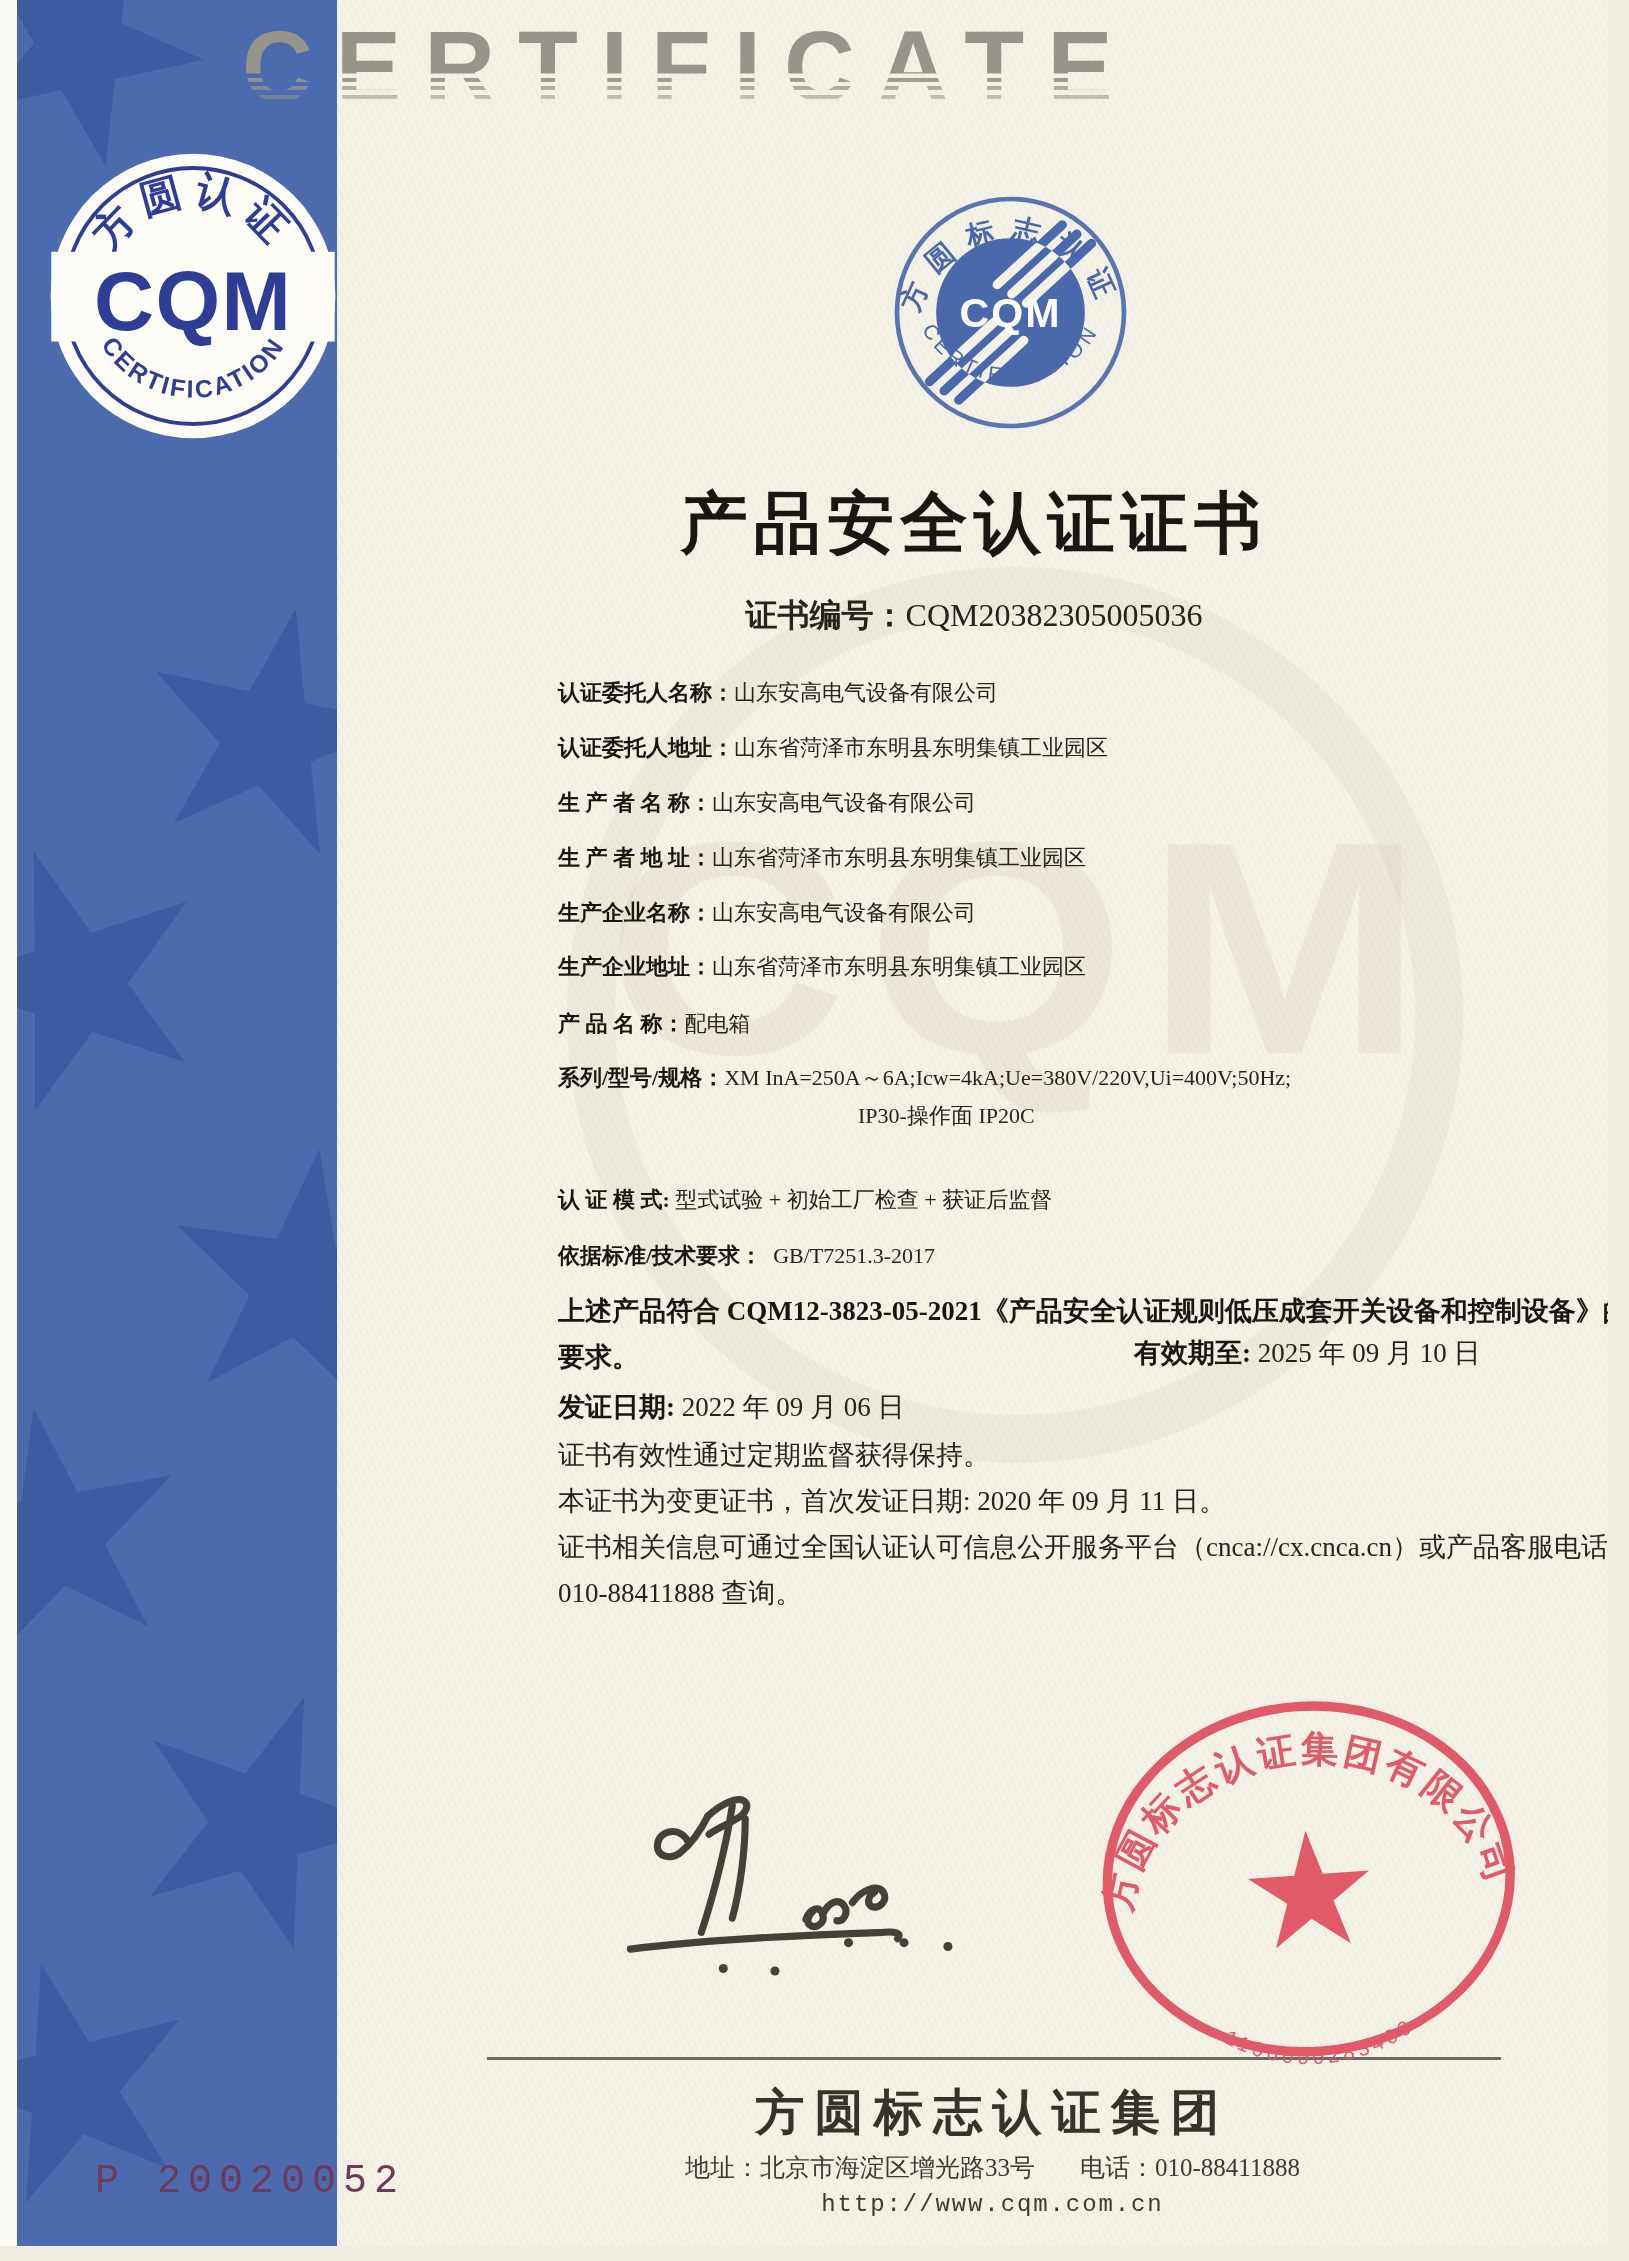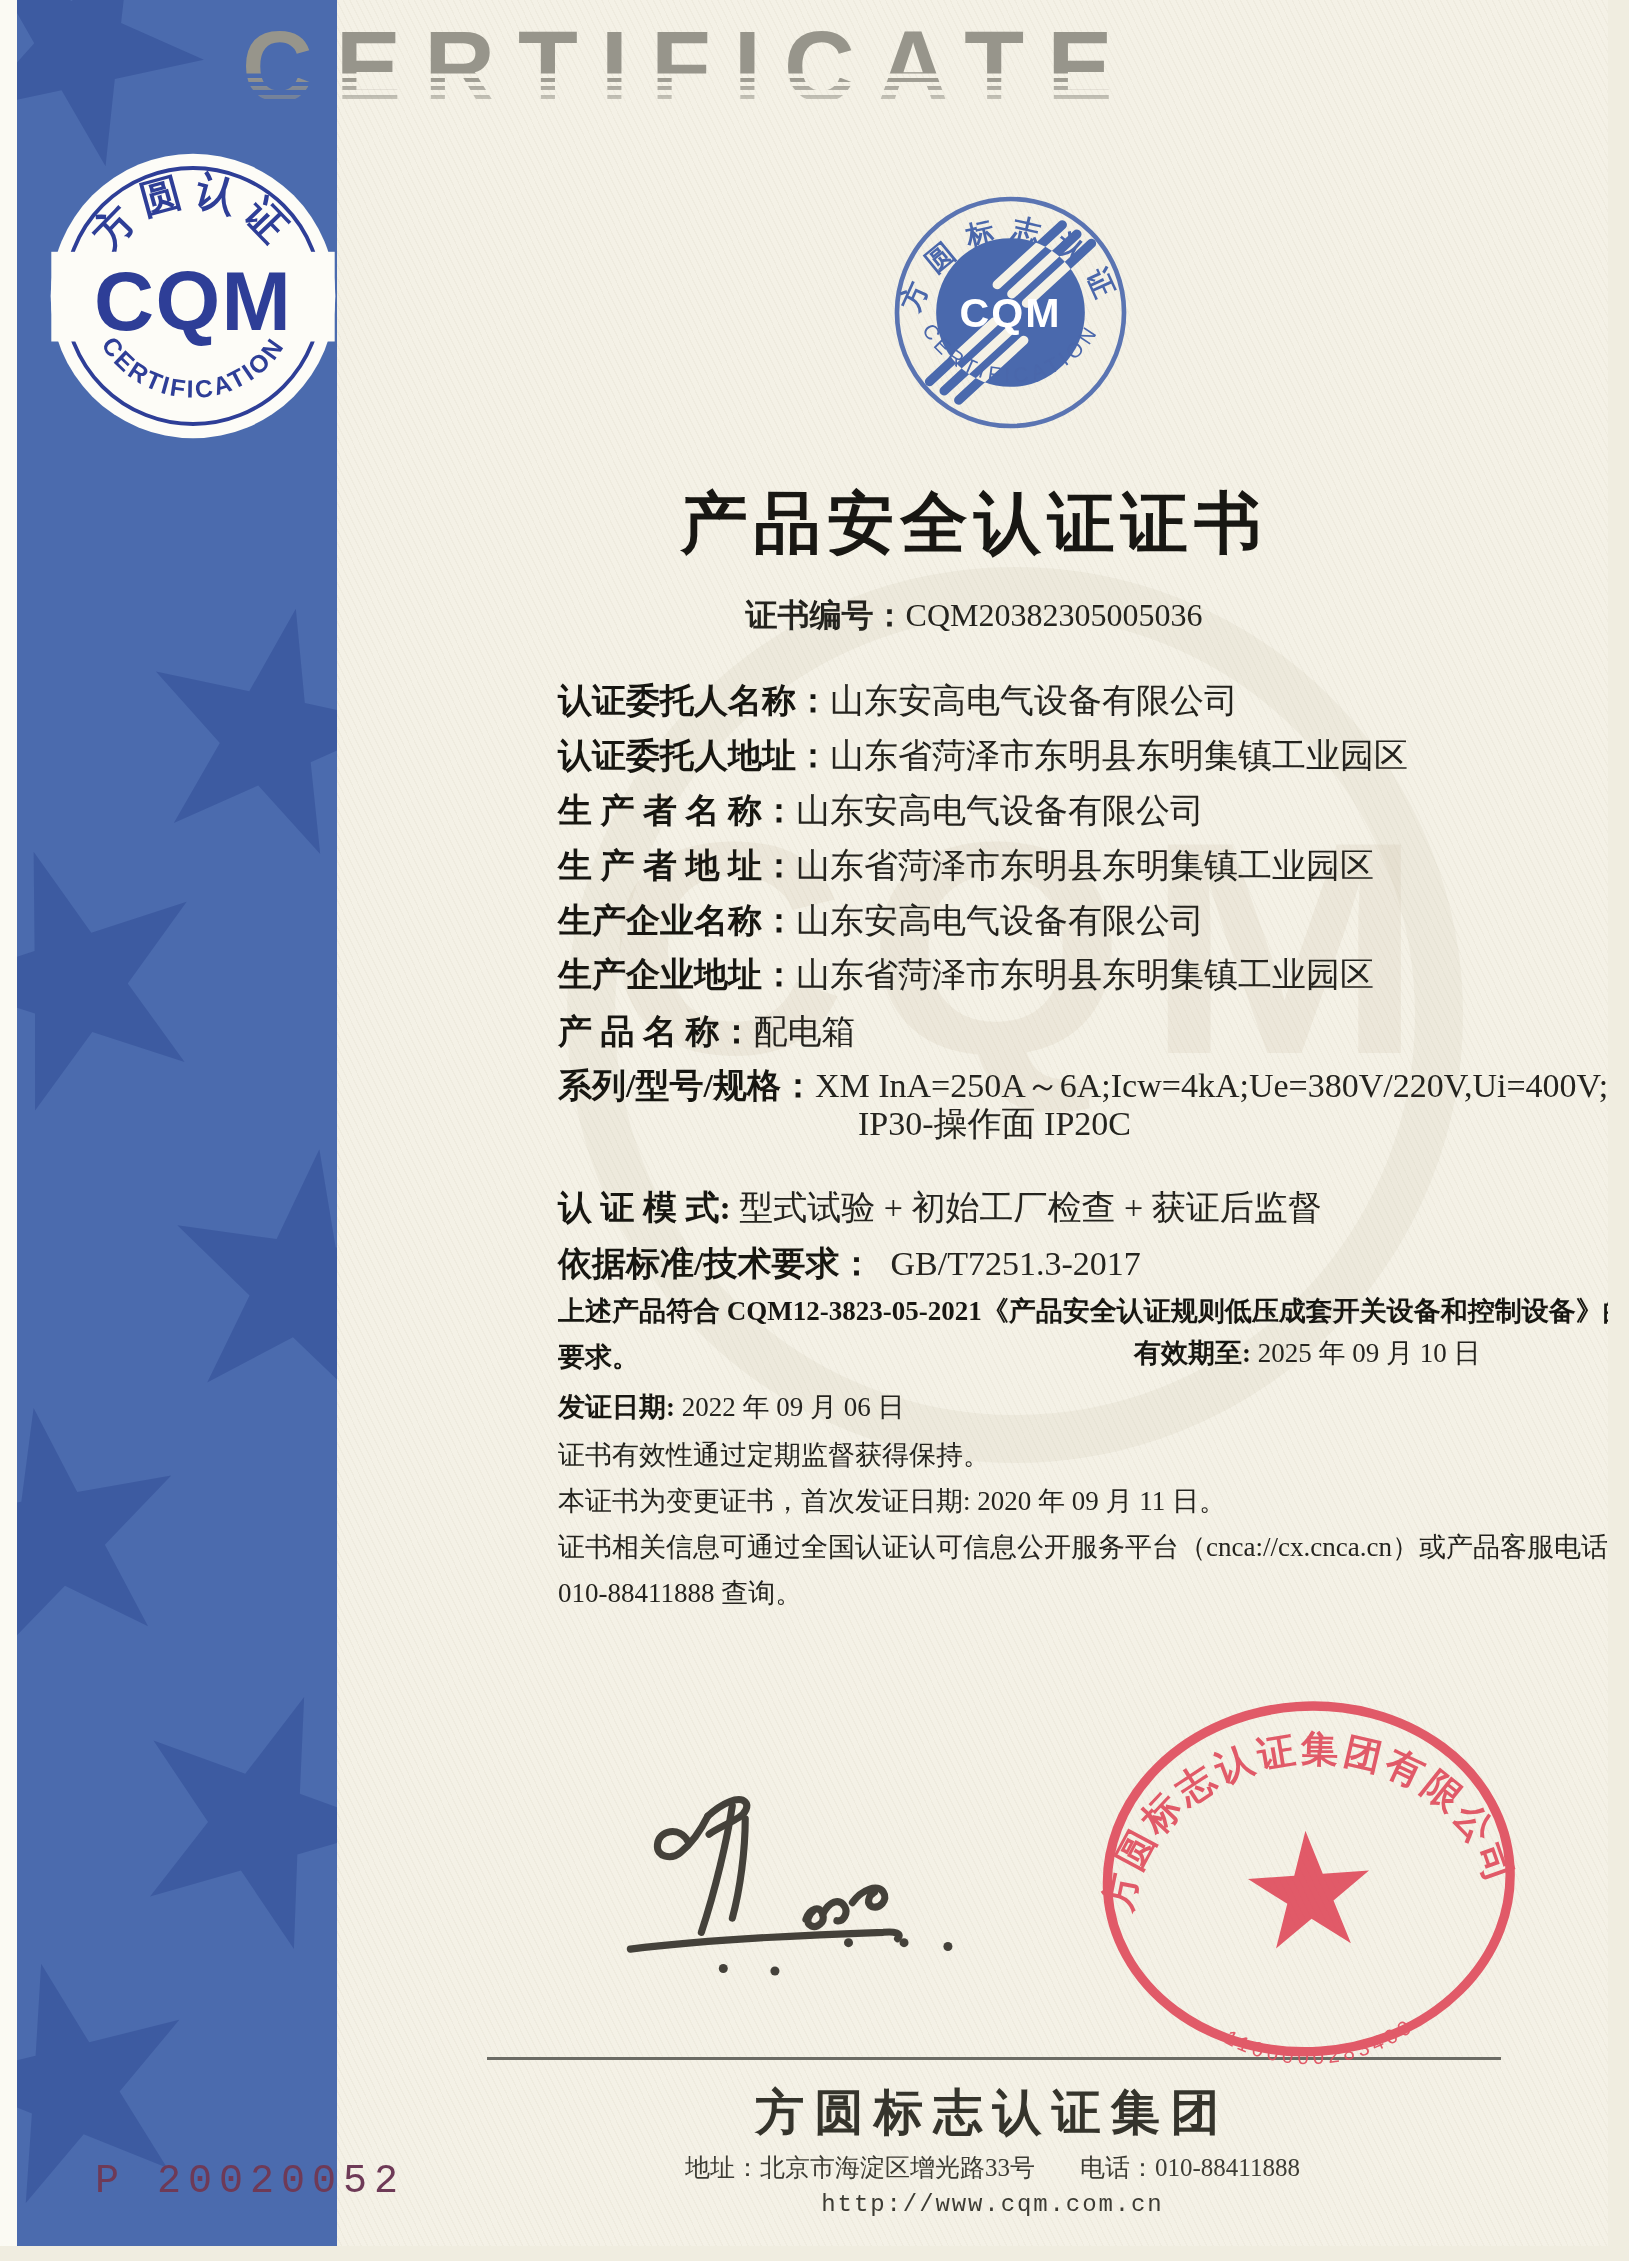--- a/index.html
+++ b/index.html
@@ -44,21 +44,21 @@
   
   .center-logo{position:absolute;left:891px;top:193px;width:239px;height:239px;z-index:2;}
 
   
   .title{position:absolute;left:342px;top:478px;width:1264px;text-align:center;z-index:2;
         font-size:67px;font-weight:700;letter-spacing:6.4px;color:#181713;}
   .cert-no{position:absolute;left:342px;top:594px;width:1264px;text-align:center;z-index:2;font-size:32px;color:#24231e;}
   .cert-no b{font-weight:700;}
 
   
-  .row{position:absolute;left:558px;white-space:nowrap;font-size:34px;color:#24231e;z-index:2;}
+  .row{position:absolute;left:558px;white-space:nowrap;font-size:22px;color:#24231e;z-index:2;}
   .row .lb{font-weight:700;color:#171611;}
   .row .val{font-weight:400;}
   .small{font-size:27px;}
   .boldline{font-weight:700;color:#171611;}
 
   
   .signature{position:absolute;left:606px;top:1780px;width:374px;height:213px;z-index:2;}
 
   
   .stamp{position:absolute;left:1090px;top:1682px;width:438px;height:400px;z-index:3;opacity:0.93;

